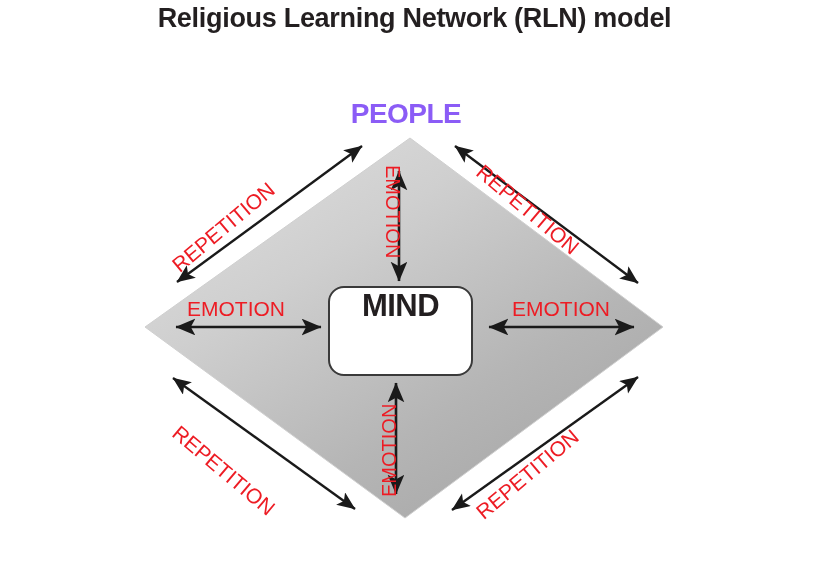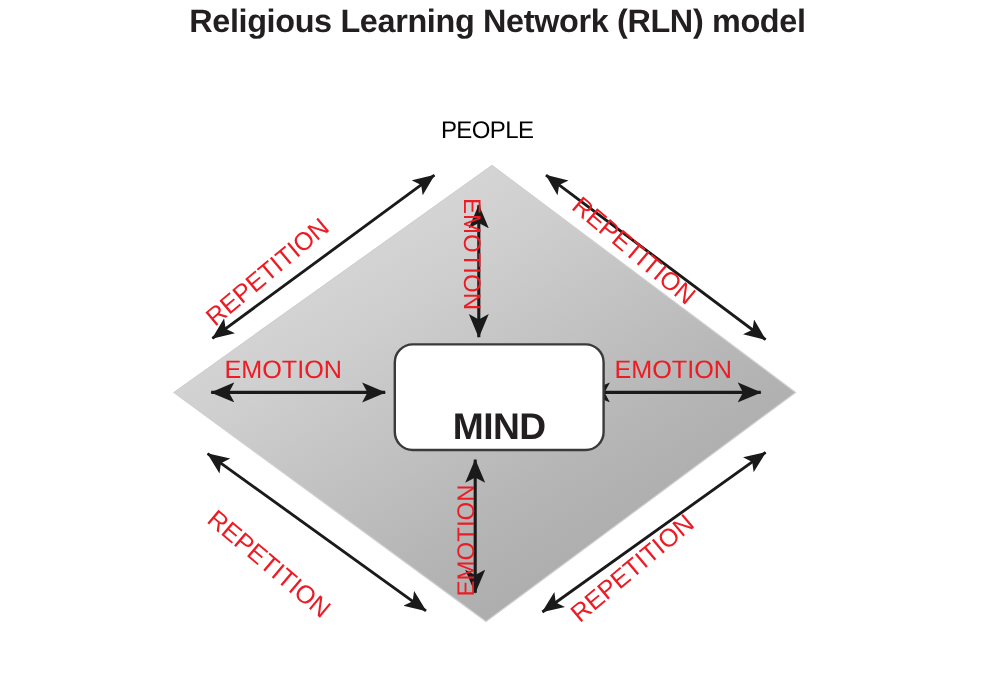--- a/index.html
+++ b/index.html
@@ -37,44 +37,44 @@
     position: absolute;
     left: 0;
     top: 0;
     width: 829px;
     height: 570px;
   }
 
   
   .node-label {
     position: absolute;
-    font-size: 20px;
-    font-weight: normal;
-    color: #000000;
+    font-size: 28px;
+    font-weight: bold;
+    color: #8b5cf6;
     letter-spacing: -0.5px;
     white-space: nowrap;
   }
   #label-people   { left: 0;   top: 98px;  width: 812px; text-align: center; }
   #label-objects  { left: 0;   top: 530px; width: 810px; text-align: center; }
   #label-events   { left: 5px; top: 311px; }
   #label-places   { left: 675px; top: 311px; }
 
   
   #mind-box {
     position: absolute;
     left: 328px;
     top: 286px;
-    width: 176px;
+    width: 145px;
     height: 90px;
     background: #ffffff;
     border: 2.5px solid #3a3a3a;
     border-radius: 16px;
     box-sizing: border-box;
     display: flex;
-    align-items: flex-end;
+    align-items: flex-start;
     justify-content: center;
   }
   #mind-text {
     font-size: 31px;
     font-weight: bold;
     color: #231f20;
     letter-spacing: -0.5px;
   }
 
   

